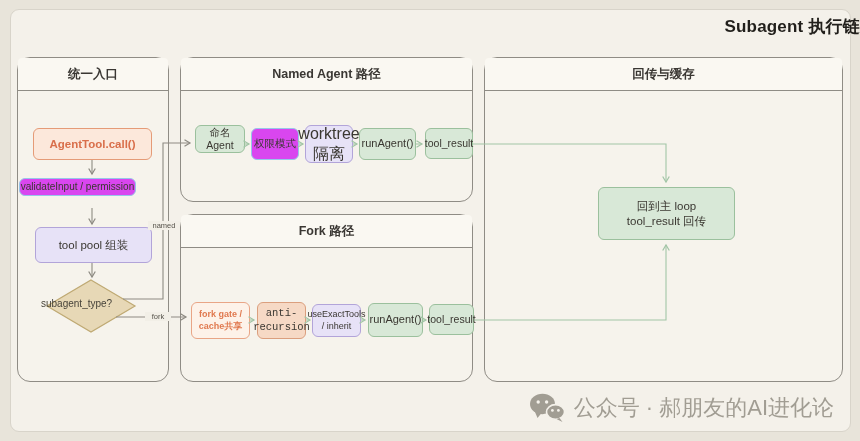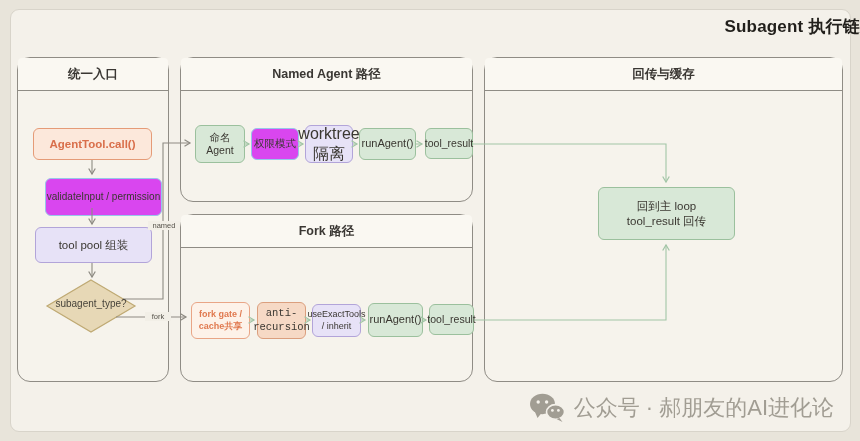--- a/index.html
+++ b/index.html
@@ -14,21 +14,21 @@
          color:#3a3733;background:#faf8f2;border-bottom:1px solid #8f8c85;border-radius:4px 4px 0 0;}
   .node{position:absolute;display:flex;align-items:center;justify-content:center;text-align:center;
          white-space:pre-line;border-radius:6px;box-sizing:border-box;color:#3a3731;line-height:1.25;z-index:3;}
   .green{background:#d8e8d7;border:1px solid #9bc09d;}
   .blue{background:#d946ef;border:1px solid #97c6e9;}
   .purple{background:#e7e2f7;border:1px solid #b2a4d9;}
   .salmon{background:#fce8db;border:1px solid #e59b77;color:#d96f4b;font-weight:bold;}
   .cream-orange{background:#fdf2e9;border:1px solid #e9a586;color:#e0794f;font-weight:bold;}
   .peach{background:#f6d9c5;border:1px solid #db9f7e;}
   .overlay{position:absolute;left:0;top:0;width:860px;height:441px;z-index:4;pointer-events:none;}
-  .diamond-label{position:absolute;left:41px;top:298px;width:100px;text-align:center;
+  .diamond-label{position:absolute;left:41px;top:298px;width:100px;text-align:left;
          font-size:10px;color:#47433a;z-index:5;}
   .edge-label{position:absolute;font-size:7.5px;color:#56534b;background:#f2efe7;
          text-align:center;z-index:5;padding:0 1px;}
   .watermark{position:absolute;top:393px;right:26px;display:flex;align-items:center;gap:9px;
          color:#a19d93;font-size:22px;z-index:6;}
 </style>
 </head>
 <body>
 
 <div class="stage">
@@ -46,25 +46,25 @@
 
   <div class="panel" style="left:180px;top:57px;width:293px;height:145px;">
     <div class="panel-header">Named Agent 路径</div>
   </div>
 
   <div class="panel" style="left:484px;top:57px;width:359px;height:325px;">
     <div class="panel-header">回传与缓存</div>
   </div>
 
   <div class="node salmon" style="left:33px;top:128px;width:119px;height:32px;font-size:11.5px;">AgentTool.call()</div>
-  <div class="node blue" style="left:45px;top:178px;width:117px;height:38px;font-size:10px;">validateInput / permission</div>
+  <div class="node blue" style="left:19px;top:178px;width:117px;height:18px;font-size:10px;">validateInput / permission</div>
   <div class="node purple" style="left:35px;top:227px;width:117px;height:36px;font-size:11.5px;">tool pool 组装</div>
   <div class="diamond-label">subagent_type?</div>
 
-  <div class="node green" style="left:195px;top:125px;width:50px;height:38px;font-size:10.5px;">命名
+  <div class="node green" style="left:195px;top:125px;width:50px;height:28px;font-size:10.5px;">命名
 Agent</div>
   <div class="node blue" style="left:251px;top:128px;width:48px;height:32px;font-size:10.5px;">权限模式</div>
   <div class="node purple" style="left:305px;top:125px;width:48px;height:38px;font-size:16px;">worktree
 隔离</div>
   <div class="node green" style="left:359px;top:128px;width:57px;height:32px;font-size:11px;">runAgent()</div>
   <div class="node green" style="left:425px;top:128px;width:48px;height:31px;font-size:10.5px;">tool_result</div>
 
   <div class="node cream-orange" style="left:191px;top:302px;width:59px;height:37px;font-size:9px;">fork gate /
 cache共享</div>
   <div class="node peach" style="left:257px;top:302px;width:49px;height:37px;font-size:10.5px;font-family:Liberation Mono, monospace;">anti-

